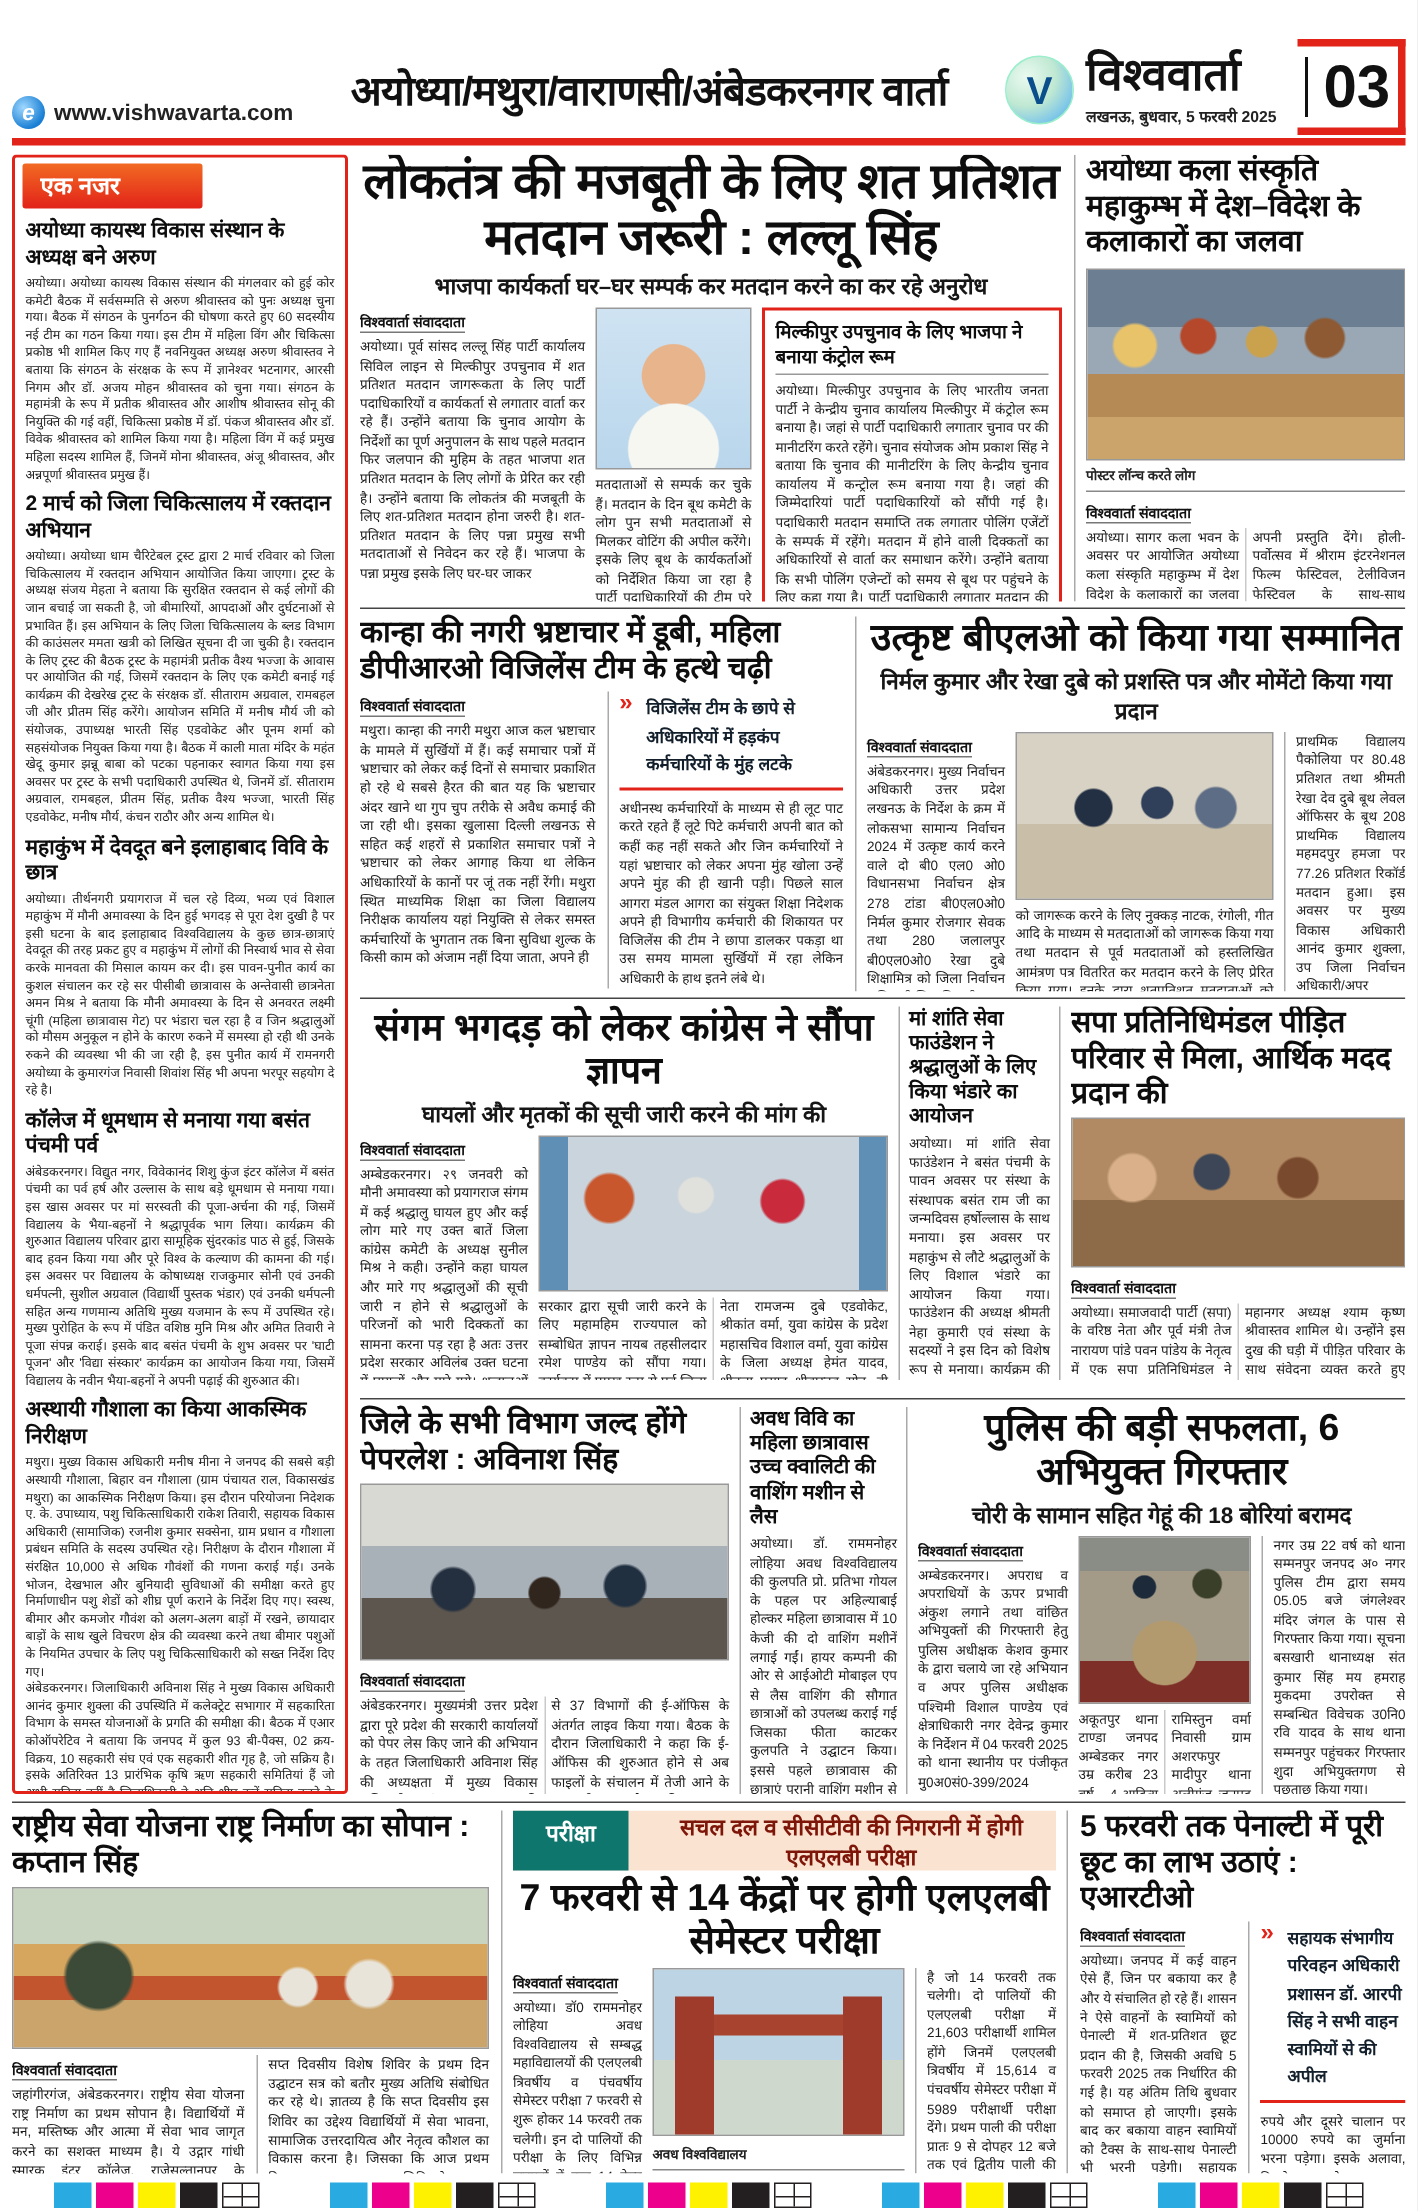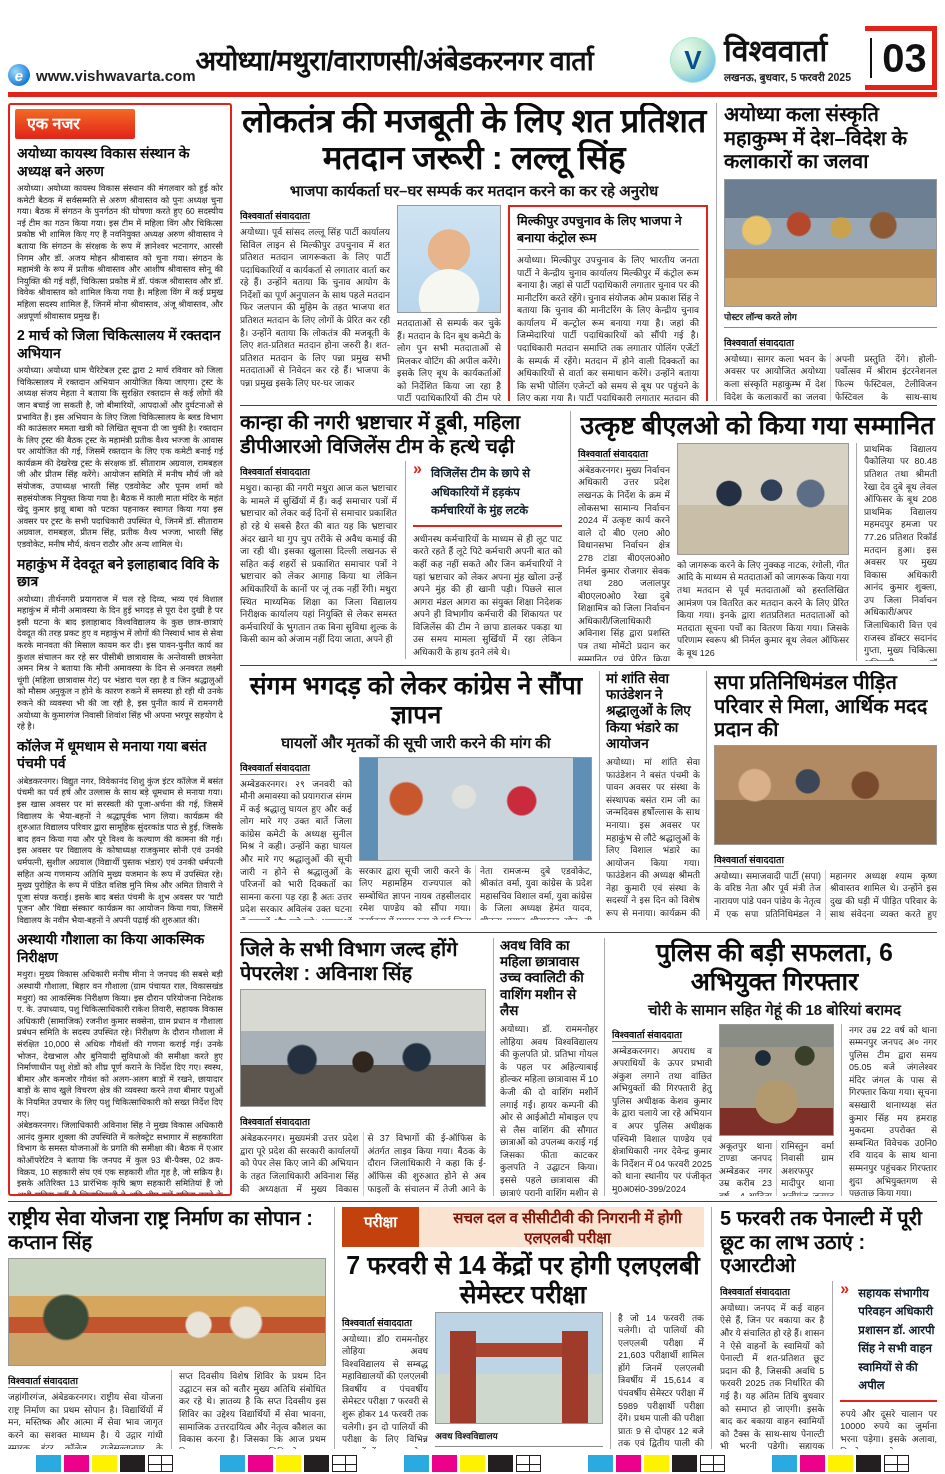--- a/index.html
+++ b/index.html
@@ -7,21 +7,21 @@
   body { font-family:"Liberation Sans","DejaVu Sans",sans-serif; }
   .page { width:945px; height:1474px; margin:0 auto; background:#ffffff; overflow:hidden;
           padding:6px 8px 0 8px; position:relative; }
 
   
   .masthead { height:86px; display:flex; align-items:flex-end; position:relative; }
   .site-block { display:flex; align-items:center; gap:6px; padding-bottom:6px; }
   .e-icon { width:22px; height:22px; border-radius:50%; background:radial-gradient(circle at 35% 35%,#9fd8ff,#1a7fd4 70%);
             color:#fff; font-weight:bold; font-size:15px; display:flex; align-items:center; justify-content:center; font-style:italic; }
   .site-url { font-weight:bold; font-size:15px; color:#222; }
-  .mast-center { flex:1; text-align:left; font-size:27px; font-weight:800; color:#111; padding-bottom:14px; letter-spacing:-.5px;}
+  .mast-center { flex:1; text-align:center; font-size:27px; font-weight:800; color:#111; padding-bottom:14px; letter-spacing:-.5px;}
   .brand { display:flex; align-items:center; gap:8px; padding-bottom:8px; margin-right:14px;}
   .globe { width:46px; height:46px; border-radius:50%; position:relative; flex:0 0 auto;
            background:radial-gradient(circle at 30% 30%,#eafaf0,#bfe8d2 45%,#7fc7e8 75%,#3f9fd0); border:1px solid #9ec;}
   .globe::after { content:"V"; position:absolute; inset:0; display:flex; align-items:center; justify-content:center;
                   color:#0a4e8c; font-size:26px; font-weight:900; }
   .brand-name { font-size:30px; font-weight:900; color:#111; line-height:1; }
   .brand-edition { font-size:10.5px; font-weight:bold; color:#222; margin-top:4px; }
   .pageno-box { width:72px; height:64px; border-top:5px solid #e2231a; border-right:5px solid #e2231a; border-bottom:5px solid #e2231a;
                 display:flex; align-items:center; justify-content:center; margin-bottom:2px; }
   .pageno { font-size:40px; font-weight:800; color:#111; border-left:2px solid #111; padding-left:10px; line-height:1; }
@@ -133,21 +133,21 @@
   .nss { width:318px; flex:0 0 auto; }
   .ph-outdoor { height:108px; background:
       radial-gradient(circle at 18% 55%, #3c4a38 0 8%, transparent 9%),
       radial-gradient(circle at 60% 62%, #e8e4da 0 6%, transparent 7%),
       radial-gradient(circle at 75% 60%, #e8e4da 0 6%, transparent 7%),
       linear-gradient(180deg,#c8d4c0 0 35%, #d7a65e 35% 55%, #c2552e 55% 70%, #caa46a 70%); margin:4px 0 4px;}
   .nss-cols { display:flex; gap:8px; }
   .nss-c { width:50%; }
   .exam { width:378px; flex:0 0 auto; border-left:1px solid #aaa; border-right:1px solid #aaa; padding:0 7px; overflow:hidden;}
   .exam-banner { display:flex; align-items:stretch; background:#fbe3d2; margin-bottom:4px; }
-  .exam-label { background:#c2410c; color:#fff; font-weight:900; font-size:15px; padding:4px 22px; }
+  .exam-label { background:#0f766e; color:#fff; font-weight:900; font-size:15px; padding:4px 22px; }
   .exam-banner-text { flex:1; display:flex; align-items:center; padding-left:12px; font-size:15px; font-weight:900; color:#7d1508;text-align:center; }
   .exam-row { display:flex; gap:7px; margin-top:3px;}
   .exam-c1 { width:86px; flex:0 0 auto;}
   .exam-mid { width:168px; flex:0 0 auto;}
   .exam-c3 { flex:1;}
   .ph-gate { height:112px; position:relative; background:
       linear-gradient(180deg,#bcd4e4 0 55%, #cfd8cd 55%); margin-bottom:2px; border:1px solid #999;}
   .ph-gate::before, .ph-gate::after { content:""; position:absolute; top:18px; bottom:0; width:26px; background:#9e3b2a; }
   .ph-gate::before { left:14px; } .ph-gate::after { right:14px; }
   .gate-arch { position:absolute; left:40px; right:40px; top:30px; height:14px; background:#a8432f; }
@@ -263,20 +263,21 @@
                 <span class="pq-mark">»</span>
                 <span class="pq-text">विजिलेंस टीम के छापे से अधिकारियों में हड़कंप कर्मचारियों के मुंह लटके</span>
               </div>
               <div class="body">अधीनस्थ कर्मचारियों के माध्यम से ही लूट पाट करते रहते हैं लूटे पिटे कर्मचारी अपनी बात को कहीं कह नहीं सकते और जिन कर्मचारियों ने यहां भ्रष्टाचार को लेकर अपना मुंह खोला उन्हें अपने मुंह की ही खानी पड़ी। पिछले साल आगरा मंडल आगरा का संयुक्त शिक्षा निदेशक अपने ही विभागीय कर्मचारी की शिकायत पर विजिलेंस की टीम ने छापा डालकर पकड़ा था उस समय मामला सुर्खियों में रहा लेकिन अधिकारी के हाथ इतने लंबे थे।</div>
             </div>
           </div>
         </div>
 
         <div class="blo vline-l">
           <div class="h-lg">उत्कृष्ट बीएलओ को किया गया सम्मानित</div>
+          <div class="subhead">निर्मल कुमार और रेखा दुबे को प्रशस्ति पत्र और मोमेंटो किया गया प्रदान</div>
           <div class="blo-row">
             <div class="blo-c1">
               <span class="byline">विश्ववार्ता संवाददाता</span>
               <div class="body">अंबेडकरनगर। मुख्य निर्वाचन अधिकारी उत्तर प्रदेश लखनऊ के निर्देश के क्रम में लोकसभा सामान्य निर्वाचन 2024 में उत्कृष्ट कार्य करने वाले दो बी0 एल0 ओ0 विधानसभा निर्वाचन क्षेत्र 278 टांडा बी0एल0ओ0 निर्मल कुमार रोजगार सेवक तथा 280 जलालपुर बी0एल0ओ0 रेखा दुबे शिक्षामित्र को जिला निर्वाचन अधिकारी/जिलाधिकारी अविनाश सिंह द्वारा प्रशस्ति पत्र तथा मोमेंटो प्रदान कर सम्मानित एवं प्रेरित किया गया। अवगत कराना है कि इनके द्वारा मतदाताओं को विशेष रूप से महिला मतदाता, दिव्यांग</div>
             </div>
             <div class="blo-mid">
               <div class="photo ph-ceremony"></div>
               <div class="body">को जागरूक करने के लिए नुक्कड़ नाटक, रंगोली, गीत आदि के माध्यम से मतदाताओं को जागरूक किया गया तथा मतदान से पूर्व मतदाताओं को हस्तलिखित आमंत्रण पत्र वितरित कर मतदान करने के लिए प्रेरित किया गया। इनके द्वारा शतप्रतिशत मतदाताओं को मतदाता सूचना पर्चों का वितरण किया गया। जिसके परिणाम स्वरूप श्री निर्मल कुमार बूथ लेवल ऑफिसर के बूथ 126</div>
             </div>
             <div class="blo-c3 vline-l">

